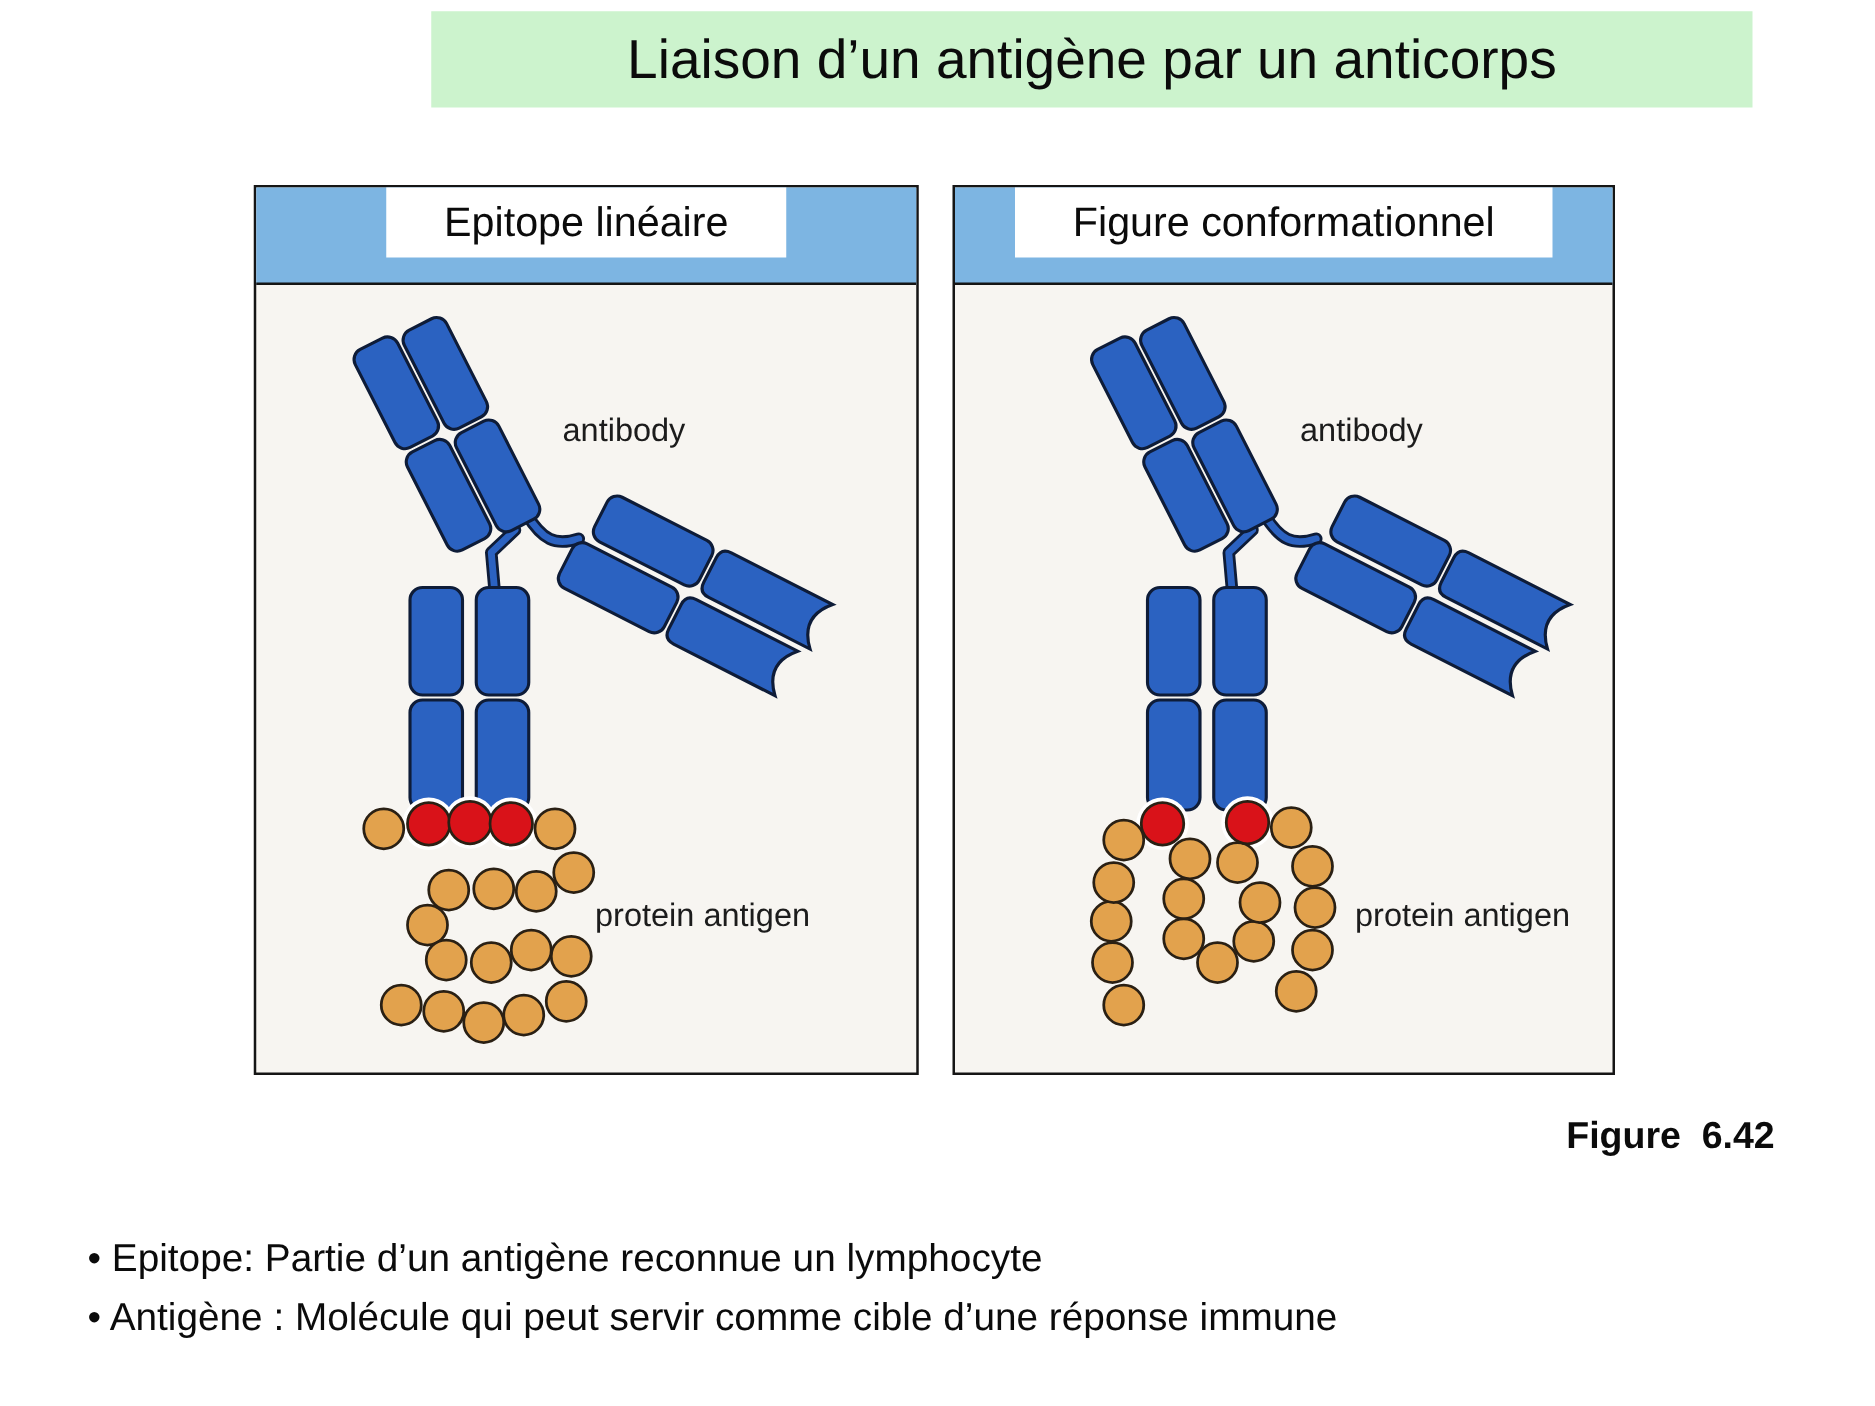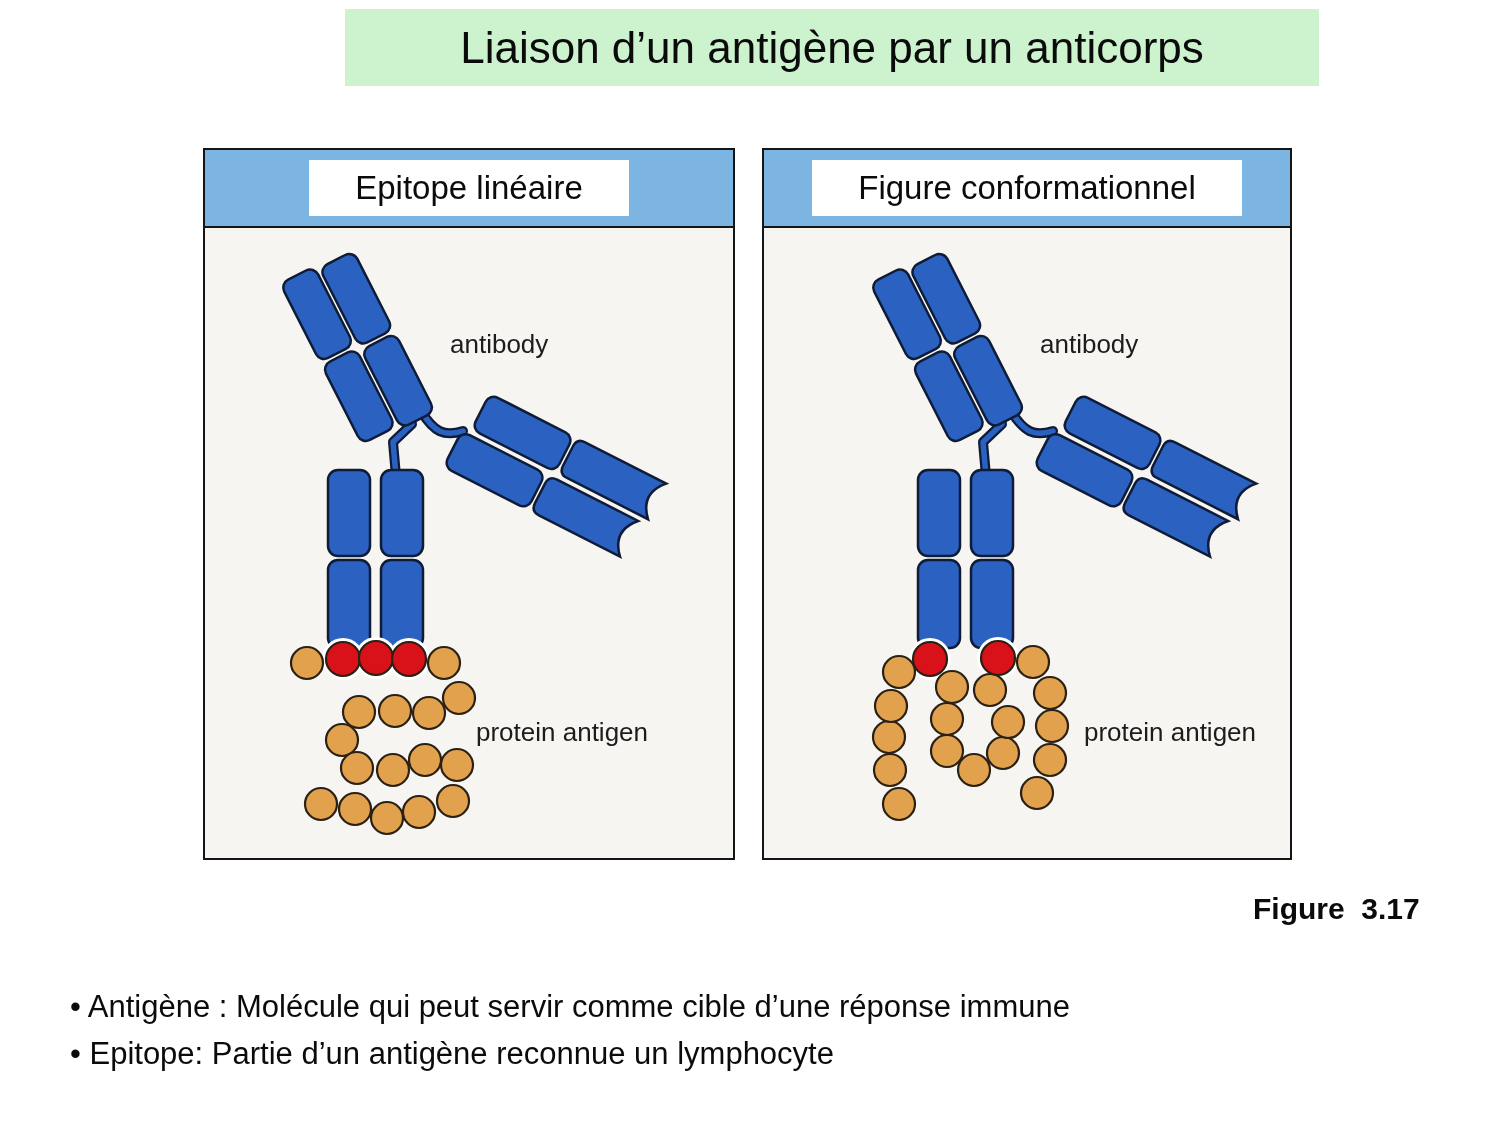--- a/index.html
+++ b/index.html
@@ -1,33 +1,33 @@
 <!DOCTYPE html>
 <html style="--c-title_bg: #ccf3cd; --c-band: #7db5e2; --c-panel_bg: #f7f5f1; --c-blue: #2b62c1; --c-outline: #0e1c38; --c-red: #d91219; --c-orange: #e2a24d; --c-circle_outline: #2a2014;"><head>
 <meta charset="utf-8">
 <style>
   html,body{margin:0;padding:0;background:#ffffff;}
   body{width:1500px;height:1125px;position:relative;overflow:hidden;
        font-family:"Liberation Sans",sans-serif;color:#111;}
 
   .slide-title{
-    position:absolute;left:345px;top:9px;width:974px;height:77px;
+    position:absolute;left:345px;top:9px;width:1057px;height:77px;
     background:var(--c-title_bg,#ccf3cd);
     font-size:44px;line-height:77px;text-align:center;color:#0b0b0b;
   }
 
   .panel{position:absolute;top:148px;border:2px solid #151515;
          background:var(--c-panel_bg,#f7f5f1);box-sizing:content-box;}
   .panel-left{left:203px;width:528px;height:708px;}
   .panel-right{left:762px;width:526px;height:708px;}
 
   .band{position:absolute;left:0;top:0;right:0;height:76px;
         background:var(--c-band,#7db5e2);
         border-bottom:2px solid #151515;
-        display:flex;align-items:center;justify-content:center;}
+        display:flex;justify-content:center;}
   .band-label{background:#ffffff;height:56px;line-height:56px;
         padding:0 46px;font-size:33px;color:#0b0b0b;white-space:nowrap;}
 
   .panel-svg{position:absolute;left:0;top:0;width:100%;height:100%;display:block;}
 
   .ab{fill:var(--c-blue,#2b62c1);stroke:var(--c-outline,#0e1c38);stroke-width:2.5;}
   .line-outer{fill:none;stroke:var(--c-outline,#0e1c38);stroke-width:10;
               stroke-linejoin:round;stroke-linecap:round;}
   .line-inner{fill:none;stroke:var(--c-blue,#2b62c1);stroke-width:5.5;
               stroke-linejoin:round;stroke-linecap:round;}
@@ -138,18 +138,18 @@
         <circle cx="1050" cy="693" r="16" fill="#e2a24d" stroke="#2a2014" stroke-width="2.2"></circle>
         <circle cx="1052" cy="726" r="16" fill="#e2a24d" stroke="#2a2014" stroke-width="2.2"></circle>
         <circle cx="1050" cy="760" r="16" fill="#e2a24d" stroke="#2a2014" stroke-width="2.2"></circle>
         <circle cx="1037" cy="793" r="16" fill="#e2a24d" stroke="#2a2014" stroke-width="2.2"></circle>
       </g>
     <text class="fig-label" x="1040" y="353">antibody</text>
     <text class="fig-label" x="1084" y="741">protein antigen</text>
   </svg>
 </div>
 
-<div class="figure-caption">Figure  3.17</div>
+<div class="figure-caption">Figure  6.42</div>
 
 <div class="bullets">
+  <div class="bullet-line">• Epitope: Partie d’un antigène reconnue un lymphocyte</div>
   <div class="bullet-line">• Antigène : Molécule qui peut servir comme cible d’une réponse immune</div>
-  <div class="bullet-line">• Epitope: Partie d’un antigène reconnue un lymphocyte</div>
 </div>
 
 </body></html>

